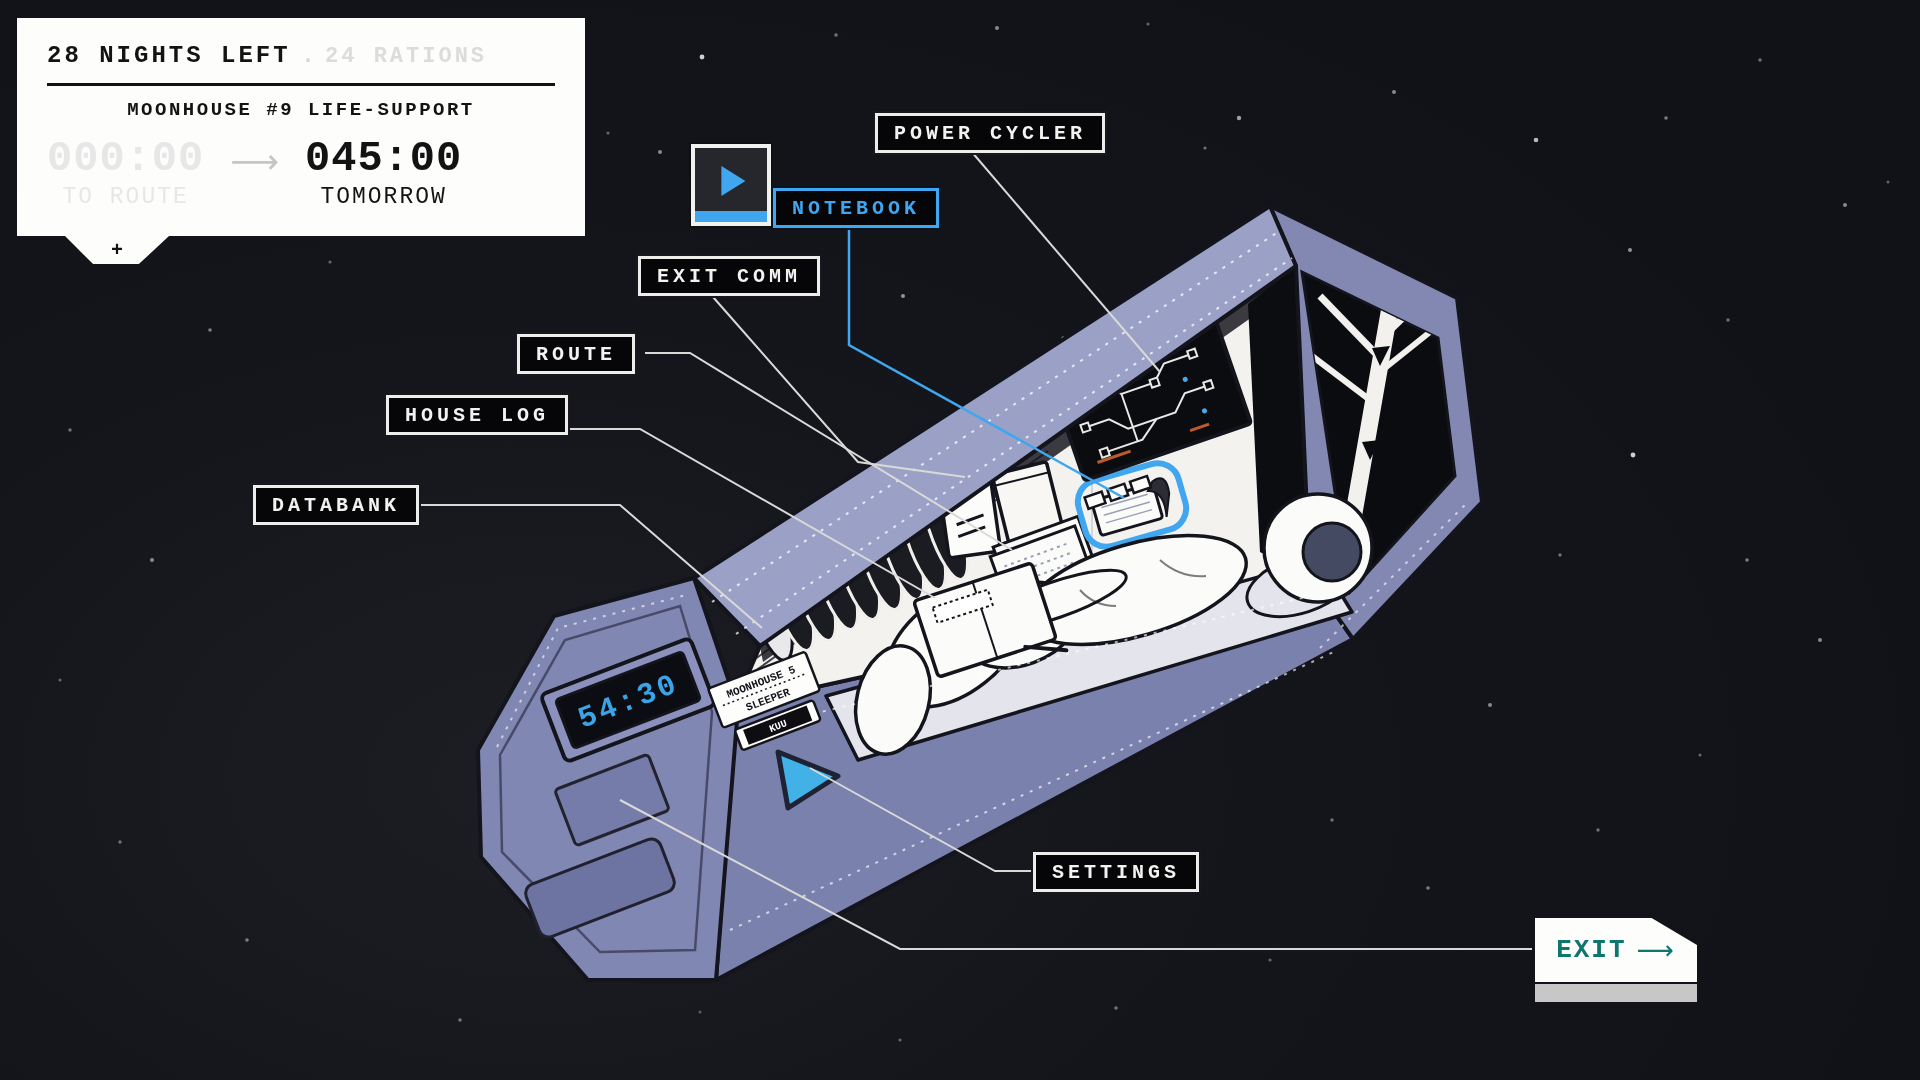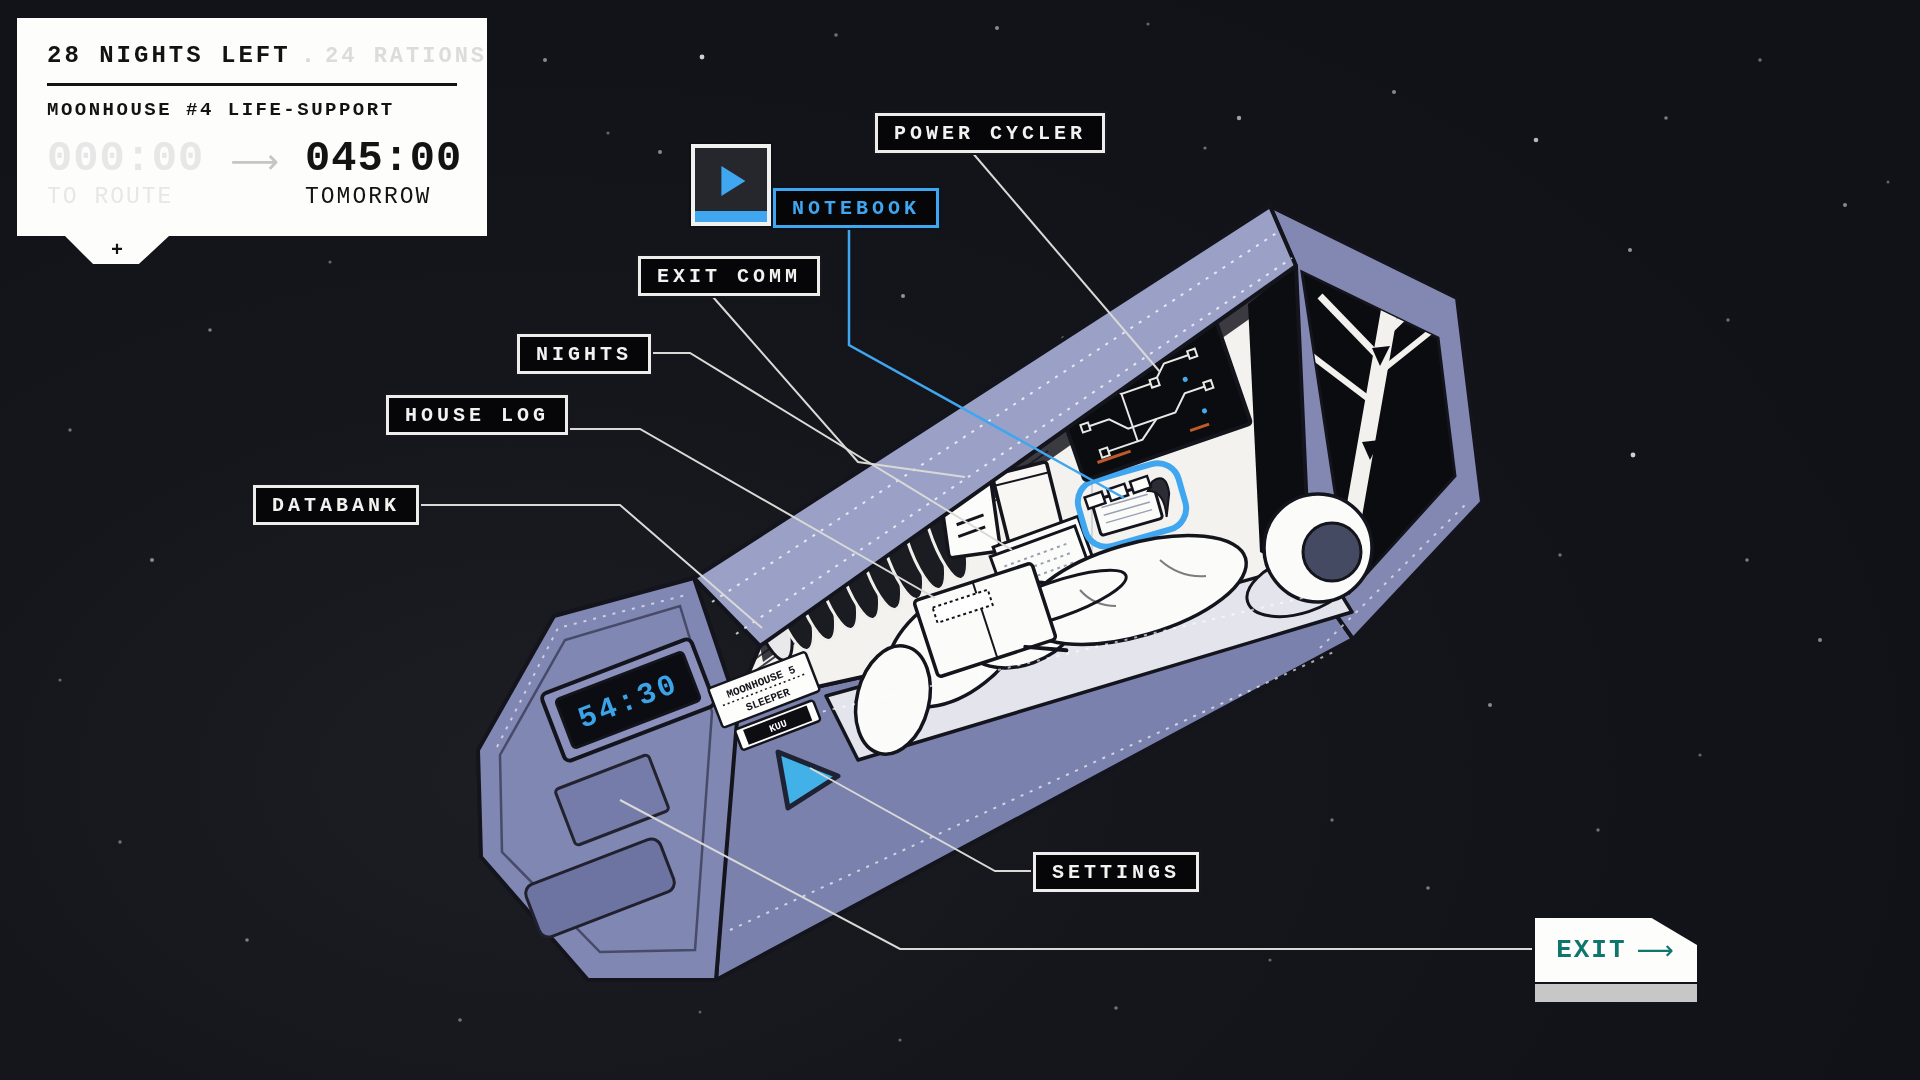--- a/index.html
+++ b/index.html
@@ -8,22 +8,22 @@
     font-family:"Liberation Mono","DejaVu Sans Mono",monospace;}
   #scene{position:absolute;left:0;top:0;z-index:10;}
 
   
   .tag{position:absolute;height:40px;box-sizing:border-box;display:flex;align-items:center;
     padding:0 16px;background:#060609;border:3px solid #ededeb;box-shadow:0 0 0 2px #17171d;
     color:#f2f2f0;font-weight:700;font-size:20px;letter-spacing:4px;cursor:pointer;z-index:30;white-space:nowrap;}
   .tag.blue{border-color:#3fa6ef;color:#3fa6ef;box-shadow:0 0 0 2px #081420;}
 
   
-  #status-panel{position:absolute;left:17px;top:18px;width:470px;box-sizing:border-box;
-    background:#fdfdfc;color:#131313;padding:24px 30px 26px;z-index:40;}
+  #status-panel{position:absolute;left:17px;top:18px;width:568px;box-sizing:border-box;
+    background:#fdfdfc;color:#131313;padding:24px 30px 26px;z-index:40;text-align:center;}
   #status-panel .row1{display:flex;align-items:baseline;gap:10px;white-space:nowrap;}
   .nights{font-weight:700;font-size:24px;letter-spacing:3px;}
   .sep-dot{color:#d8d8d8;font-weight:700;font-size:24px;}
   .rations{color:#dcdcdc;font-weight:700;font-size:22px;letter-spacing:3px;}
   .divider{border:none;border-top:3px solid #141414;margin:14px 0 13px;}
   .subtitle{font-weight:700;font-size:19px;letter-spacing:2.5px;}
   .numrow{display:flex;align-items:flex-start;gap:26px;margin-top:16px;}
   .numblock .value{font-weight:700;font-size:42px;letter-spacing:1px;line-height:1.05;}
   .numblock .label{font-size:23px;letter-spacing:2px;margin-top:3px;}
   .numblock.muted .value,.numblock.muted .label{color:#e7e7e7;}
@@ -289,21 +289,21 @@
     </g>
   </svg>
 
   <div id="status-panel">
     <div class="row1">
       <span class="nights">28 NIGHTS LEFT</span>
       <span class="sep-dot">.</span>
       <span class="rations">24 RATIONS</span>
     </div>
     <hr class="divider">
-    <div class="subtitle">MOONHOUSE #4 LIFE-SUPPORT</div>
+    <div class="subtitle">MOONHOUSE #9 LIFE-SUPPORT</div>
     <div class="numrow">
       <div class="numblock muted">
         <div class="value">000:00</div>
         <div class="label">TO ROUTE</div>
       </div>
       <div class="transition-arrow">⟶</div>
       <div class="numblock">
         <div class="value">045:00</div>
         <div class="label">TOMORROW</div>
       </div>
@@ -321,21 +321,21 @@
   <div class="tag" style="left:875px;top:113px;justify-content:flex-end;">
     <span>POWER CYCLER</span>
     </div>
   <div class="tag blue" style="left:773px;top:188px;">
     <span>NOTEBOOK</span>
     </div>
   <div class="tag" style="left:638px;top:256px;">
     <span>EXIT COMM</span>
     </div>
   <div class="tag" style="left:517px;top:334px;">
-    <span>NIGHTS</span>
+    <span>ROUTE</span>
     </div>
   <div class="tag" style="left:386px;top:395px;text-align:right;">
     <span>HOUSE LOG</span>
     </div>
   <div class="tag" style="left:253px;top:485px;">
     <span>DATABANK</span>
     </div>
   <div class="tag" style="left:1033px;top:852px;">
     <span>SETTINGS</span>
     </div>

